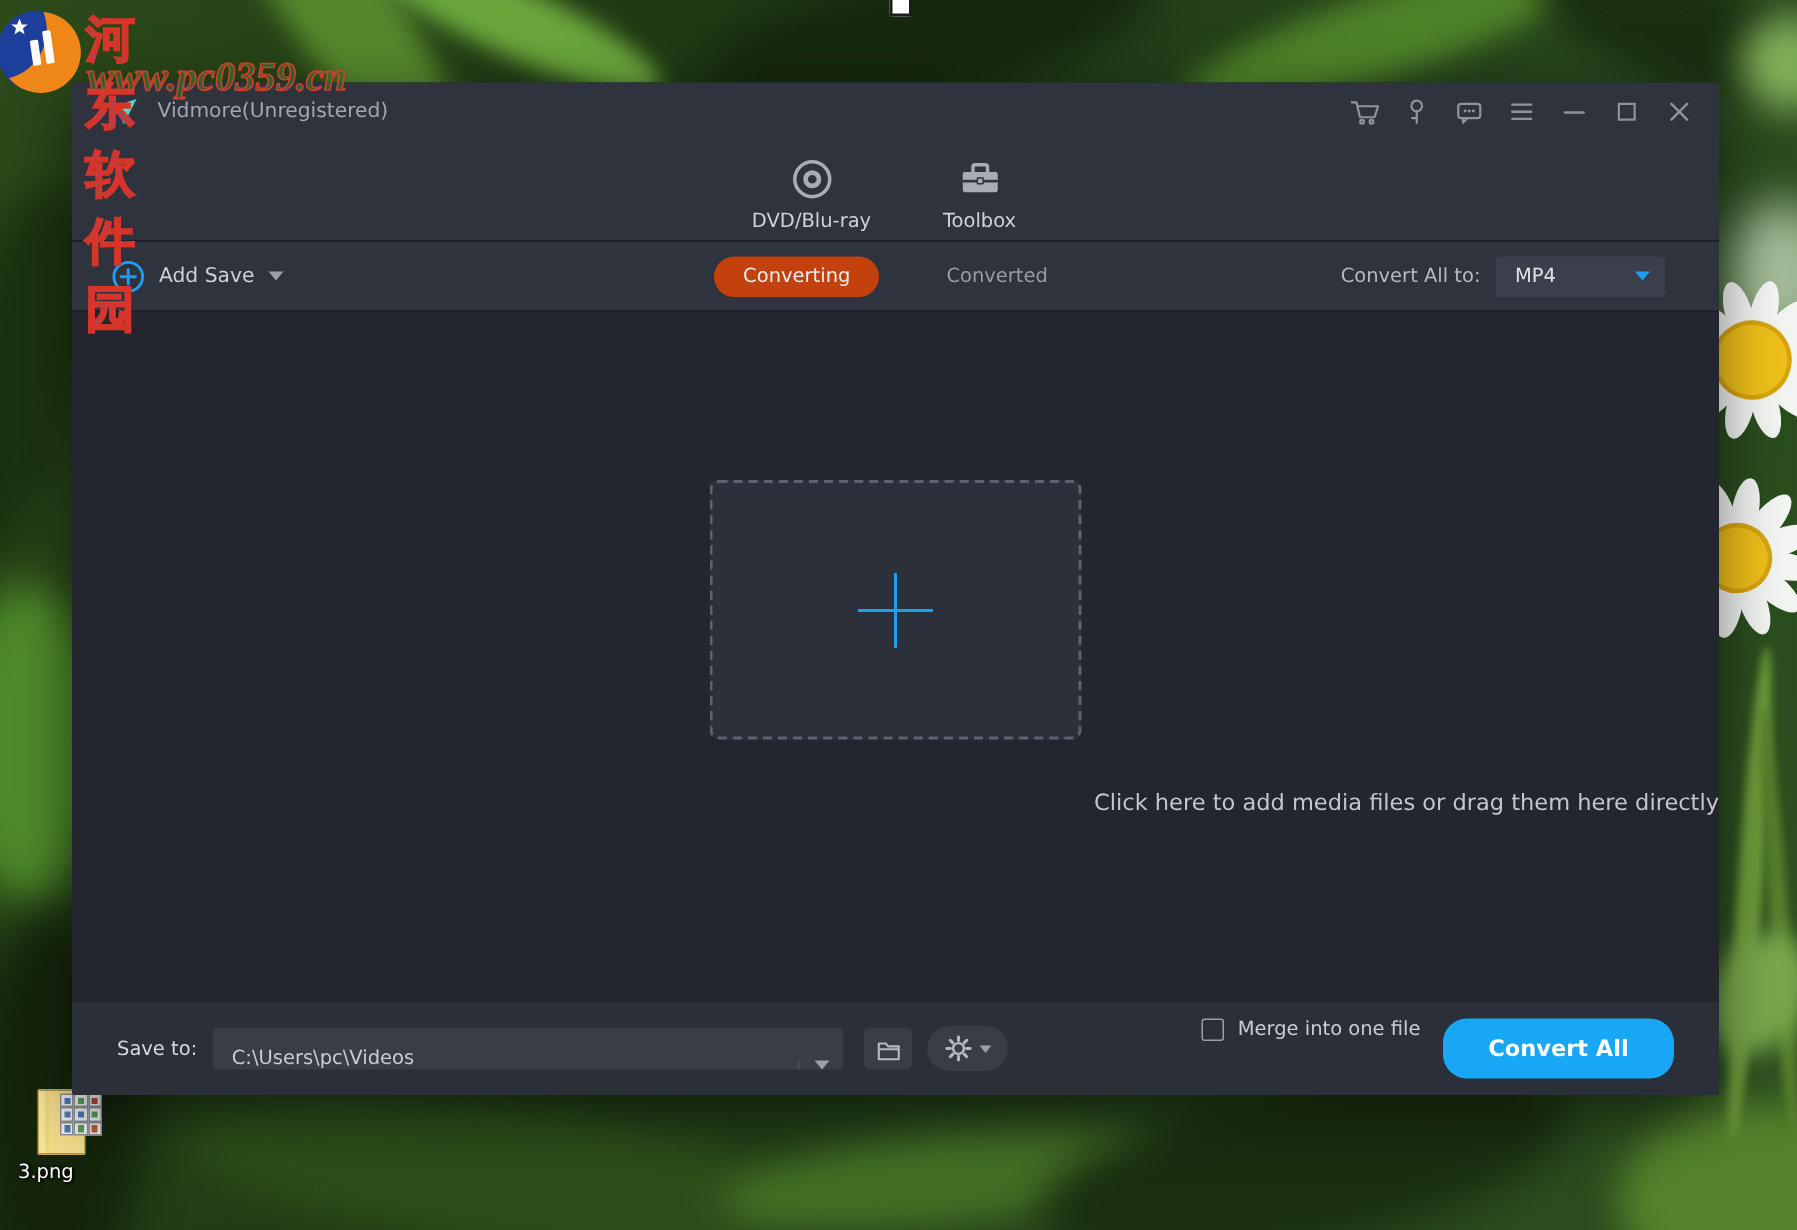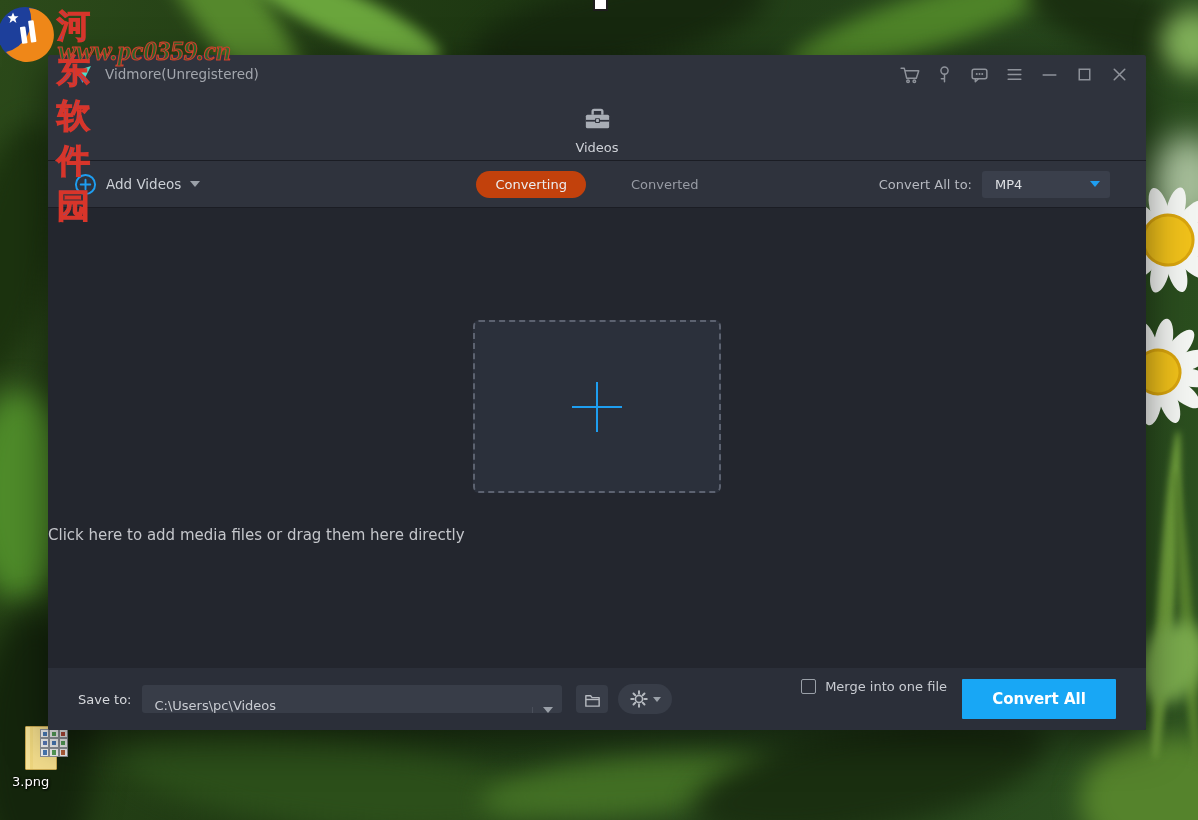--- a/index.html
+++ b/index.html
@@ -63,50 +63,50 @@
            display:grid;grid-template-columns:1fr auto 1fr;align-items:center;padding:0 0;}
   .tb-left{display:flex;align-items:center;padding-left:26px;gap:9px;cursor:pointer;}
   .addfiles-label{font-size:13.5px;color:#ccd0d6;}
   .tri{width:0;height:0;border-left:5px solid transparent;border-right:5px solid transparent;
        border-top:6px solid #9aa0a8;}
   .tb-center{display:flex;align-items:center;gap:26px;}
   .seg{font-size:13px;padding:6px 19px;border-radius:14px;cursor:pointer;color:#979ba4;}
   .seg.active{background:#c2410c;color:#eceef1;}
   .tb-right{display:flex;align-items:center;justify-content:flex-end;gap:10px;padding-right:36px;}
   .cat-label{font-size:13px;color:#b6b9c0;}
-  .select{width:128px;height:27px;background:#3a3f4b;border-radius:3px;display:flex;
+  .select{width:113px;height:27px;background:#3a3f4b;border-radius:3px;display:flex;
           align-items:center;padding:0 10px 0 13px;cursor:pointer;}
   .select .sel-val{font-size:13px;color:#dfe1e5;flex:1;}
   .select .tri{border-top-color:#1e9ef0;}
 
   .main{flex:1 1 auto;background:#23262e;position:relative;}
   .dropzone{position:absolute;left:50%;top:112px;transform:translateX(-50%);
             width:248px;height:173px;background:#2b303b;border:2px dashed #5c6270;
             border-radius:6px;display:flex;align-items:center;justify-content:center;cursor:pointer;}
-  .hint{position:absolute;left:0;right:0;top:318px;text-align:left;
+  .hint{position:absolute;left:0;right:0;top:318px;text-align:right;
         font-size:15px;color:#c4c6cb;}
 
   .bottombar{height:62px;flex:0 0 auto;background:#2b2f39;display:flex;align-items:center;
              padding:0 30px;border-radius:0 0 2px 2px;}
   .saveto-label{font-size:13px;color:#d6d8dc;margin-right:11px;}
   .path-field{width:420px;height:28px;background:#383d48;border-radius:3px;display:flex;align-items:flex-end;}
   .path-field input{flex:1;background:transparent;border:none;outline:none;color:#c9ccd2;
                     font-size:13px;padding:0 12px;font-family:"DejaVu Sans","Liberation Sans",sans-serif;}
   .path-dd{width:30px;border-left:1px solid #4a4f5a;display:flex;align-items:center;
            justify-content:center;cursor:pointer;}
   .sq-btn{width:32px;height:28px;background:#383d48;border-radius:4px;margin-left:14px;
           display:flex;align-items:center;justify-content:center;cursor:pointer;}
   .gear-pill{width:54px;height:30px;background:#383d48;border-radius:15px;margin-left:10px;
              display:flex;align-items:center;justify-content:center;gap:5px;cursor:pointer;}
   .gear-pill .tri{border-top-width:5px;border-left-width:4px;border-right-width:4px;}
   .bb-right{margin-left:auto;display:flex;}
   .checkbox{width:15px;height:15px;border:1.5px solid #9aa0a8;border-radius:2px;
             background:transparent;cursor:pointer;}
   .merge-label{font-size:13px;color:#c9ccd2;margin-left:9px;margin-right:15px;}
-  .convert-btn{width:154px;height:40px;background:#18a7f5;border:none;border-radius:1px;
+  .convert-btn{width:154px;height:40px;background:#18a7f5;border:none;border-radius:16px;
                color:#fff;font-size:15px;font-weight:600;cursor:pointer;
                font-family:"DejaVu Sans","Liberation Sans",sans-serif;}
 </style>
 </head>
 <body>
 
 <div class="stage">
 
   <div class="bg">
     <div class="blob" style="left:60px;top:-40px;width:320px;height:70px;background:#55882c;filter:blur(9px);transform:rotate(55deg);"></div>
@@ -263,40 +263,49 @@
             <svg width="21" height="21" viewBox="0 0 20 20" stroke="#8f939b" stroke-width="1.5" stroke-linecap="round">
               <path d="M5 5 L15 15 M15 5 L5 15"></path>
             </svg>
             </span>
         </div>
       </div>
 
       <div class="nav">
         <div class="tab">
           <span class="nav-ico">
+            <svg width="33" height="33" viewBox="0 0 34 34" fill="none" stroke="#a8adb5">
+              <circle cx="17" cy="17" r="12" stroke-width="2.4"></circle>
+              <circle cx="17" cy="17" r="4.6" stroke-width="3.2"></circle>
+            </svg>
+            </span>
+          <span class="tab-label">DVD/Blu-ray</span>
+        </div>
+        <div class="tab">
+          <span class="nav-ico">
             <svg width="33" height="33" viewBox="0 0 34 34">
               <path d="M12 12 V8.5 a1.5 1.5 0 0 1 1.5 -1.5 h7 a1.5 1.5 0 0 1 1.5 1.5 V12" fill="none" stroke="#a8adb5" stroke-width="2.4"></path>
               <rect x="5" y="12" width="24" height="14" rx="1.6" fill="#a8adb5"></rect>
               <rect x="5" y="17.4" width="24" height="1.8" fill="#2f333d"></rect>
               <rect x="14.5" y="15.6" width="5" height="5" rx="0.8" fill="#2f333d"></rect>
               <rect x="15.5" y="16.6" width="3" height="3" rx="0.5" fill="#a8adb5"></rect>
             </svg>
             </span>
-          <span class="tab-label">Videos</span>
+          <span class="tab-label">Toolbox</span>
         </div>
       </div>
     </div>
 
     <div class="toolbar">
       <div class="tb-left">
         <svg width="23" height="23" viewBox="0 0 24 24" fill="none" stroke="#1e9ef0" stroke-width="2" stroke-linecap="round">
           <circle cx="12" cy="12" r="10"></circle>
             <path d="M12 7 V17 M7 12 H17"></path>
         </svg>
-        <span class="addfiles-label">Add Videos</span>
+        <span class="addfiles-label">Add Save</span>
         <span class="tri"></span>
       </div>
       <div class="tb-center">
         <span class="seg active">Converting</span>
         <span class="seg">Converted</span>
       </div>
       <div class="tb-right">
         <span class="cat-label">Convert All to:</span>
         <div class="select">
           <span class="sel-val">MP4</span>

